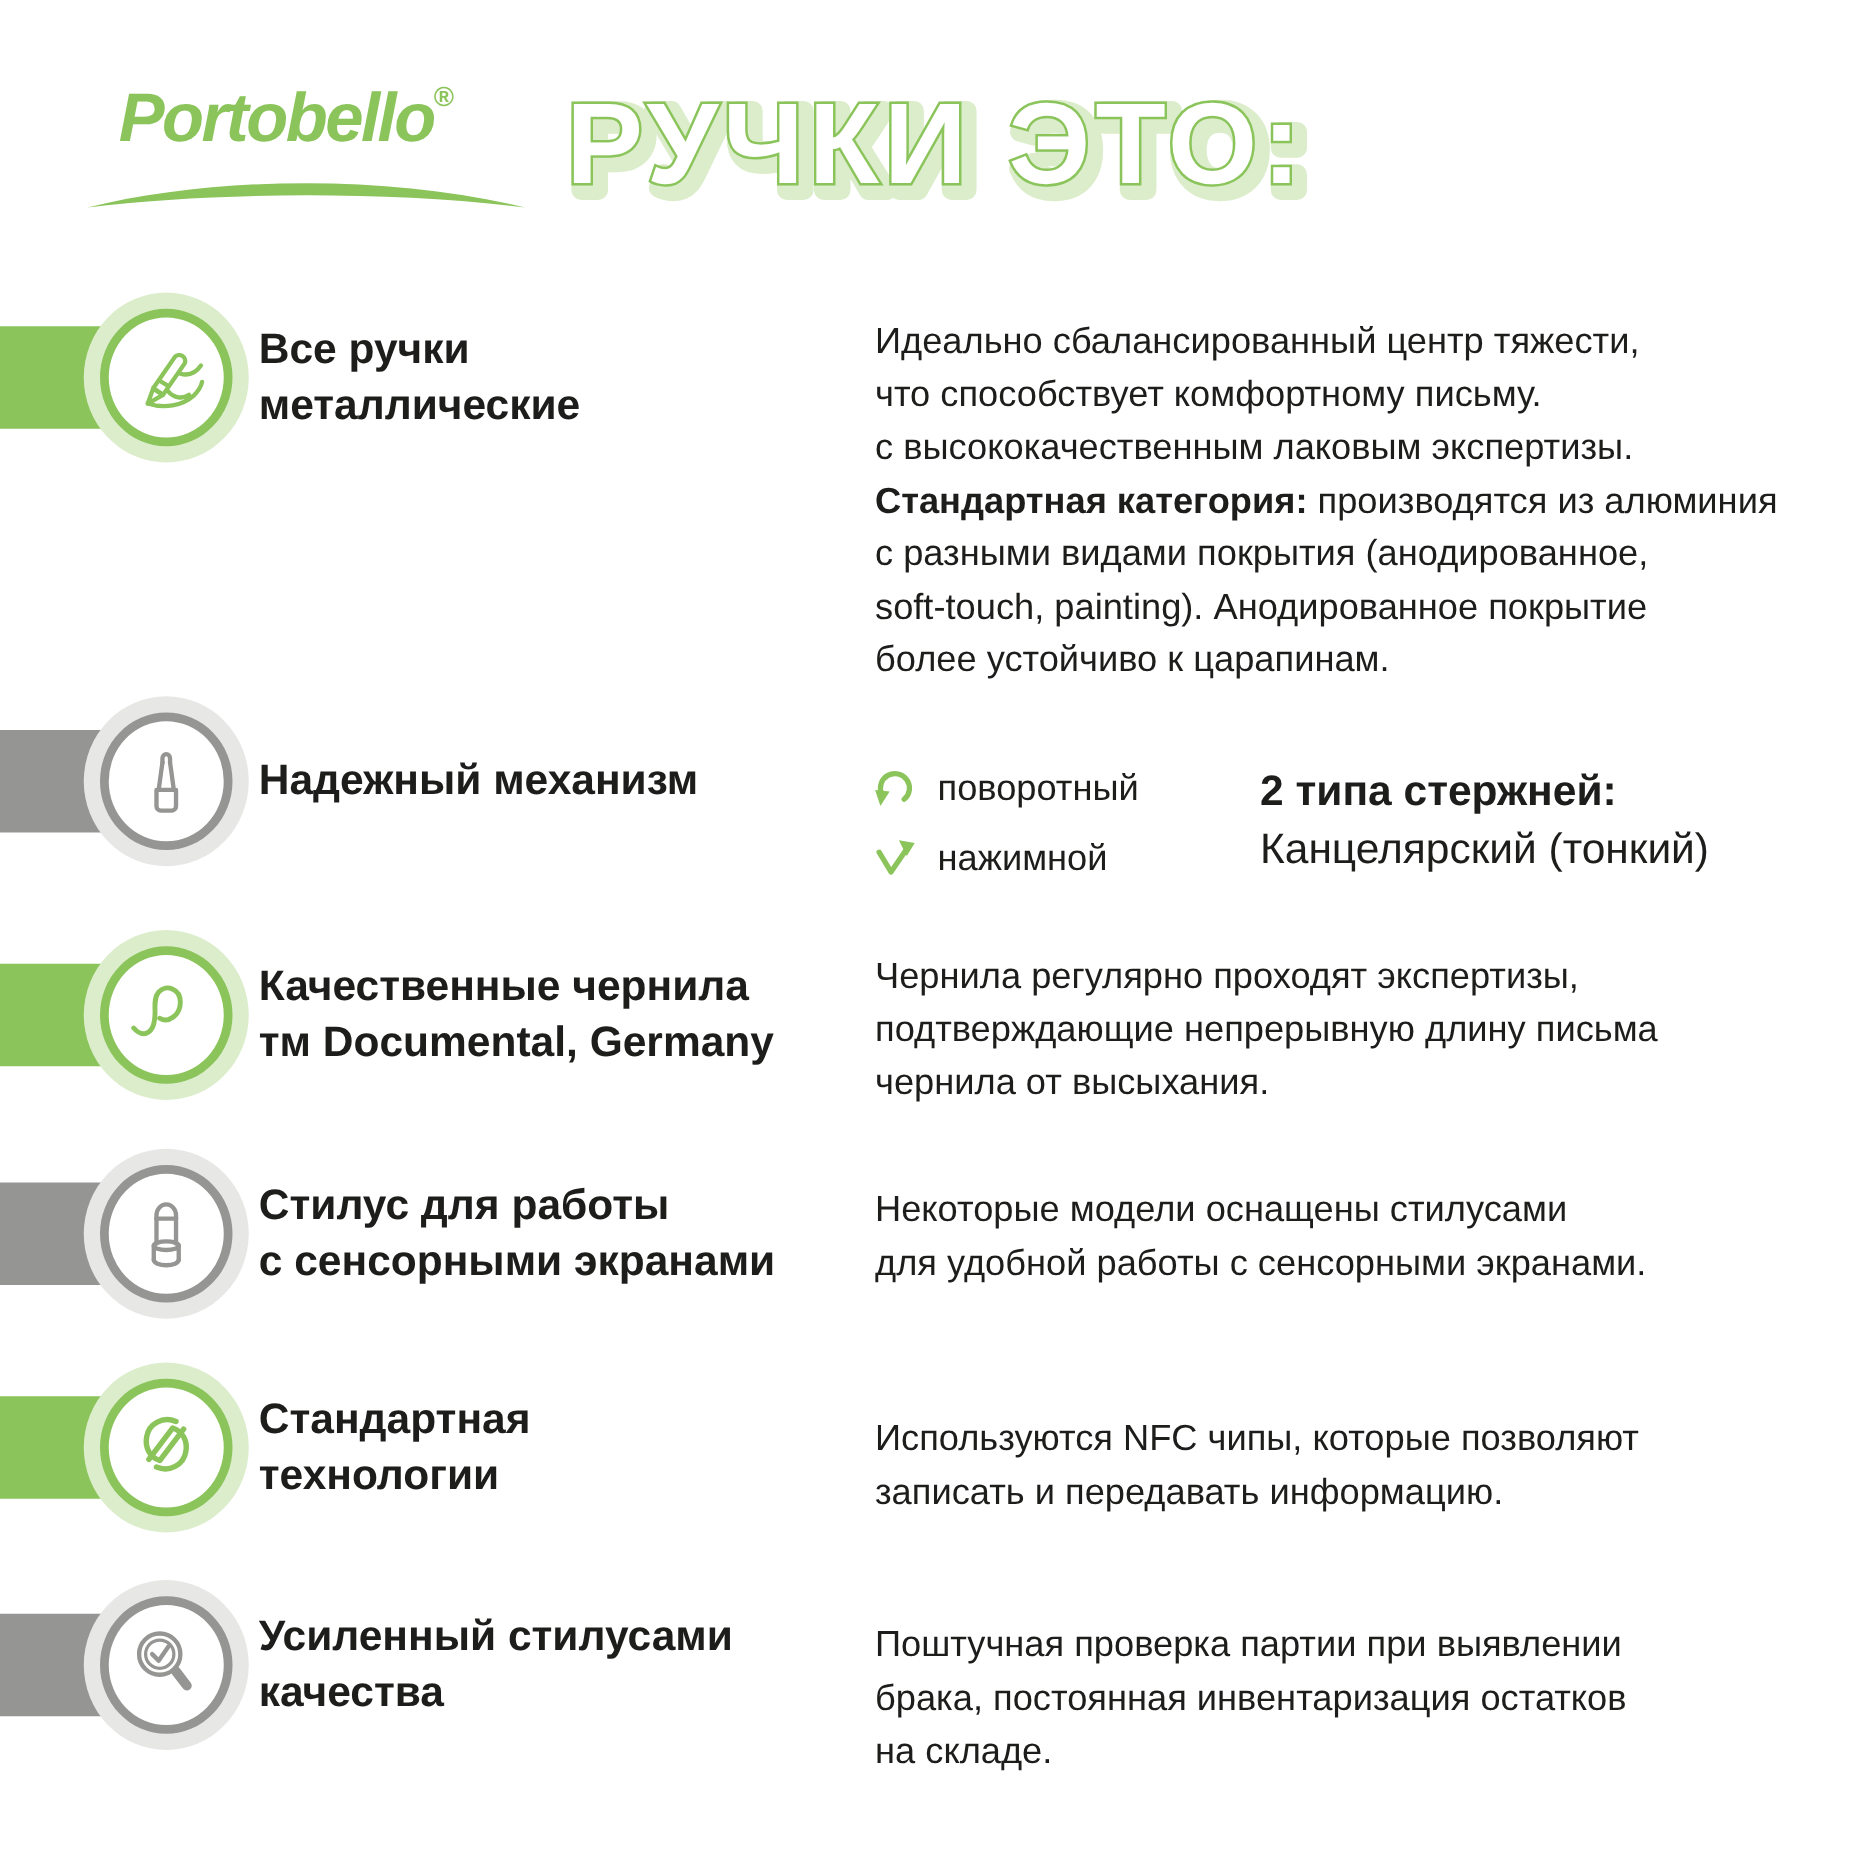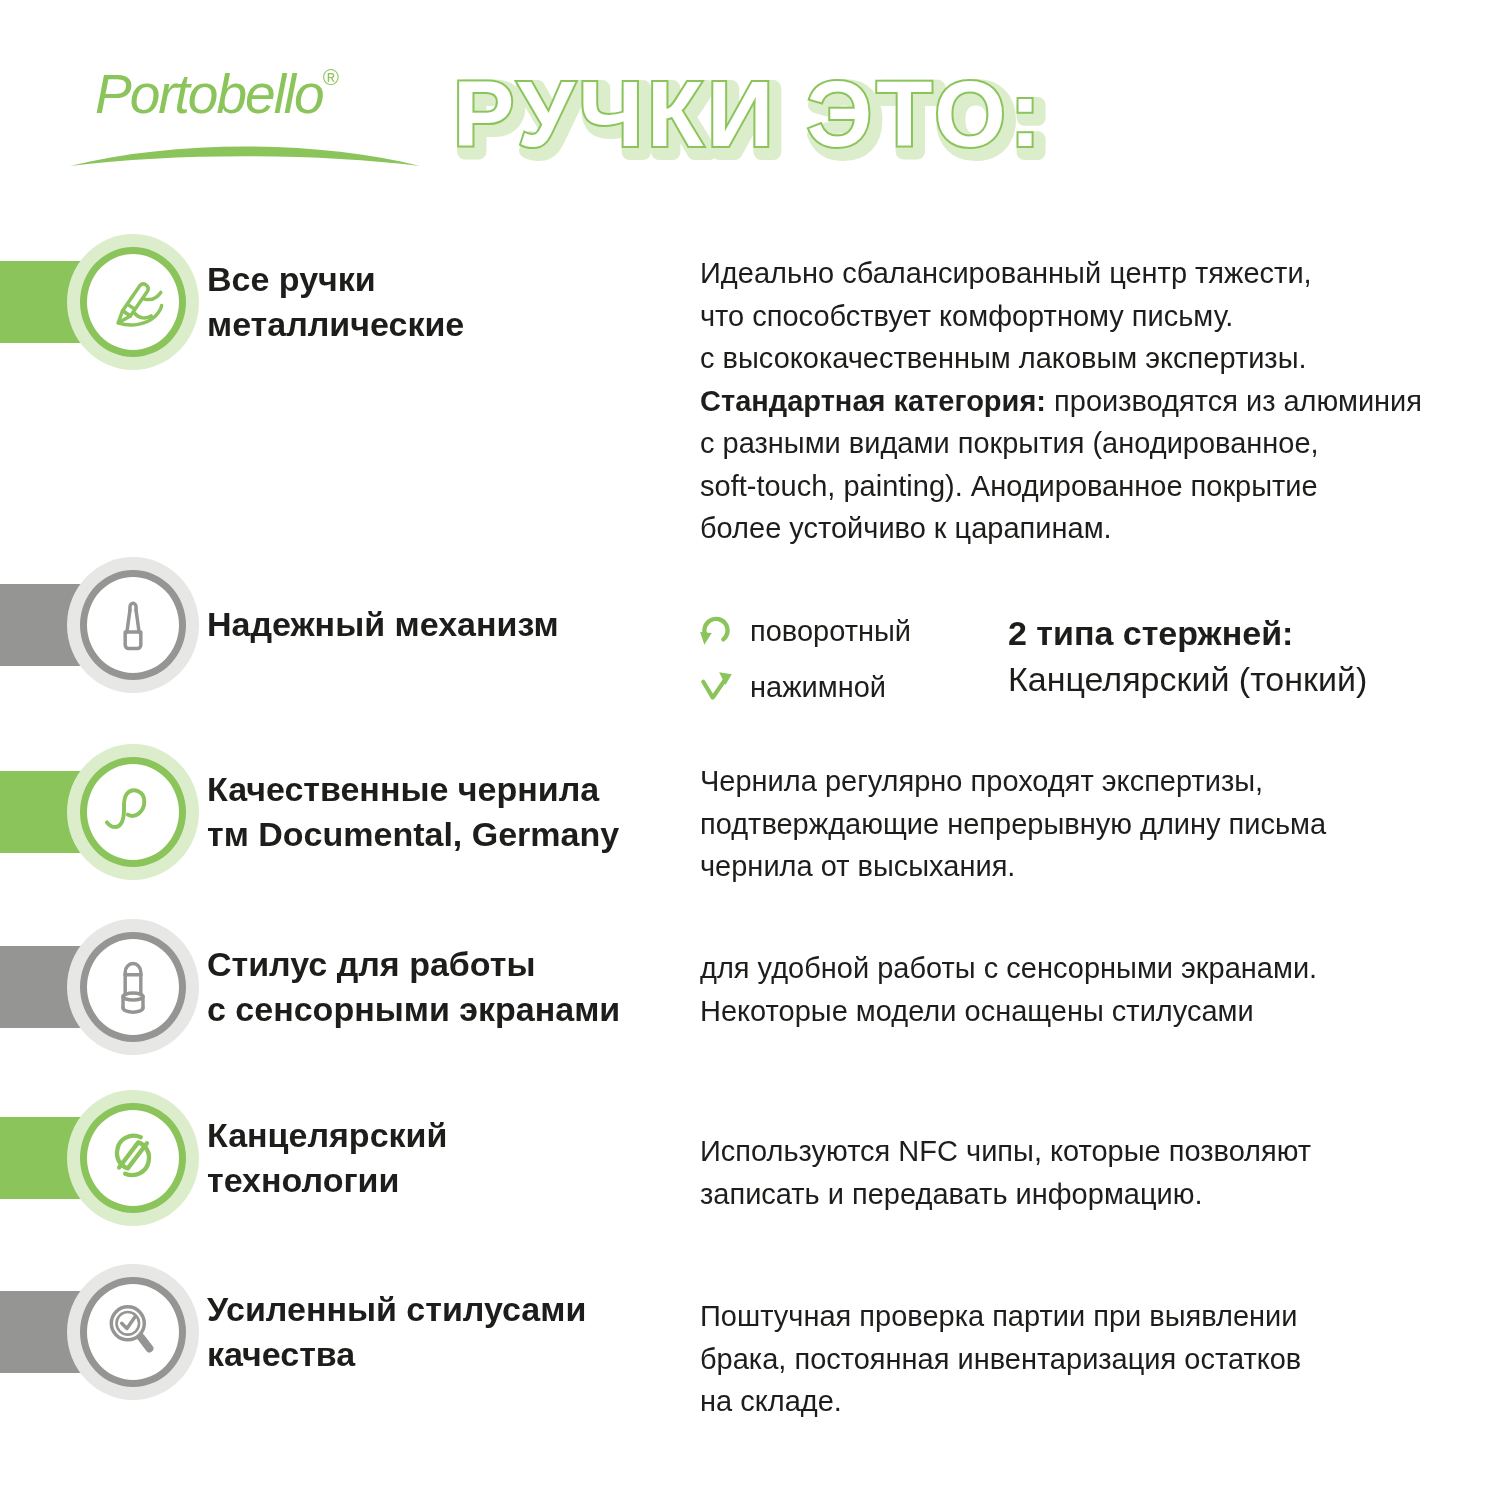--- a/index.html
+++ b/index.html
@@ -10,21 +10,21 @@
     --ink:#1D1D1B;
   }
   *{margin:0;padding:0;box-sizing:border-box;}
   html,body{background:#fff;}
   body{width:1500px;height:1500px;position:relative;overflow:hidden;
        font-family:"Liberation Sans", sans-serif;color:var(--ink);}
   .page{position:absolute;inset:0;}
 
   
   .logo{position:absolute;left:95px;top:62px;width:330px;}
-  .logo-text{font-size:55px;font-weight:normal;font-style:italic;color:var(--green);
+  .logo-text{font-size:55px;font-weight:bold;font-style:italic;color:var(--green);
              letter-spacing:-2px;display:inline-block;text-align:right;}
   .logo-text sup{font-size:22px;font-style:normal;vertical-align:28px;letter-spacing:0;}
   .swoosh{position:absolute;left:-30px;top:80px;}
   .htitle-svg{position:absolute;left:445px;top:48px;}
   .htitle-svg text{font-family:"Liberation Sans",sans-serif;font-weight:bold;
                    font-size:92px;letter-spacing:4px;}
 
   
   .bar{position:absolute;left:0;width:170px;height:82px;}
   .bar.green{background:var(--green);}
@@ -164,37 +164,37 @@
           <ellipse cx="38" cy="49" rx="11.5" ry="4"></ellipse>
           <path d="M26.5 49 V 62"></path>
           <path d="M49.5 49 V 62"></path>
           <path d="M26.5 62 a 11.5 5 0 0 0 23 0"></path>
         </svg>
       </div>
     </div>
     <h2 class="rtitle" style="top:942px">Стилус для работы
 с сенсорными экранами</h2>
     <div class="rbody" style="top:947px">
+        <div>Некоторые модели оснащены стилусами</div>
         <div>для удобной работы с сенсорными экранами.</div>
-        <div>Некоторые модели оснащены стилусами</div>
       </div>
   </section>
 
   <section>
     <div class="bar green" style="top:1117px"></div>
     <div class="iconblock" style="top:1090px">
       <div class="halo green"></div>
       <div class="ring green">
         <svg width="66" height="66" viewBox="0 0 76 76" fill="none" stroke="#8AC45A" stroke-width="5" stroke-linecap="round" stroke-linejoin="round">
           <path d="M47 14 C 35 9 22 16 20 28 C 18 38 23 47 32 50 L 54 21"></path>
           <path d="M29 56 C 41 61 54 54 56 42 C 58 32 53 23 44 20 L 22 49"></path>
         </svg>
       </div>
     </div>
-    <h2 class="rtitle" style="top:1113px">Канцелярский
+    <h2 class="rtitle" style="top:1113px">Стандартная
 технологии</h2>
     <div class="rbody" style="top:1130px">
         <div>Используются NFC чипы, которые позволяют</div>
         <div>записать и передавать информацию.</div>
       </div>
   </section>
 
   <section>
     <div class="bar gray" style="top:1291px"></div>
     <div class="iconblock" style="top:1264px">

